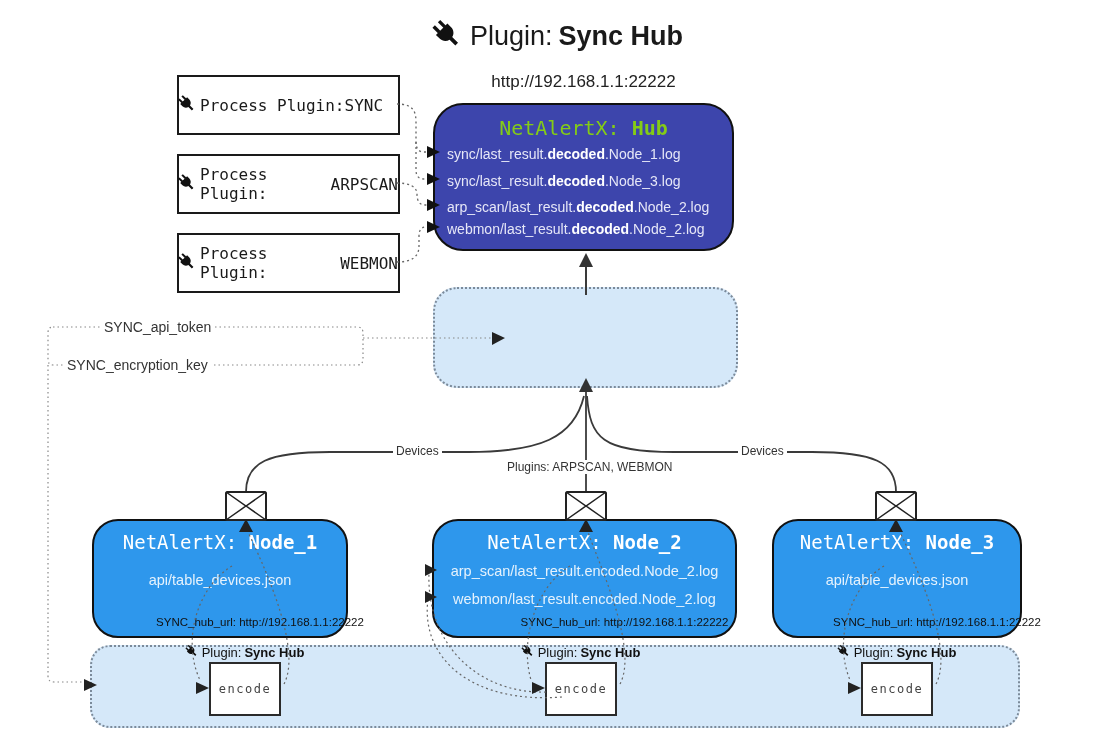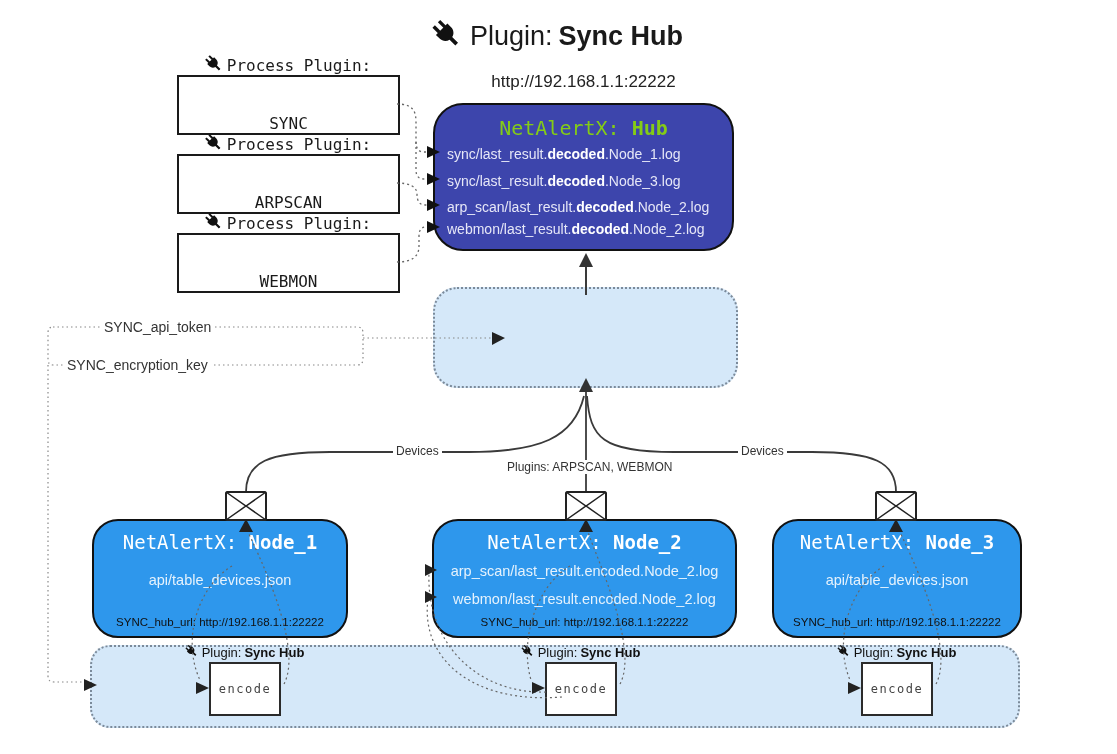--- a/index.html
+++ b/index.html
@@ -9,22 +9,22 @@
   .mono{font-family:"DejaVu Sans Mono","Liberation Mono",monospace;}
 
   
   .title{left:0;top:18px;width:1117px;display:flex;justify-content:center;align-items:center;
          gap:6px;font-size:27px;z-index:3;}
   .title .bold{font-weight:bold;}
   .plug-icon{display:inline-block;transform:rotate(-45deg);}
 
   
   .pbox{left:177px;width:219px;height:56px;background:#fff;border:2px solid #1a1a1a;
-        display:flex;flex-direction:column;justify-content:flex-end;align-items:center;
-        font-size:16px;z-index:3;gap:38px;}
+        display:flex;flex-direction:row;justify-content:flex-start;align-items:center;
+        font-size:16px;z-index:3;}
   .pbox .row1{display:flex;align-items:center;gap:3px;}
 
   
   .hub-url{left:433px;top:72px;width:301px;text-align:center;font-size:17px;color:#222;z-index:3;}
   .hub{left:433px;top:103px;width:301px;height:148px;background:#3D45AC;border:2px solid #111;
        border-radius:30px;box-sizing:border-box;z-index:2;}
   .hub-title{left:0;top:11px;width:100%;text-align:center;color:#84cc16;font-size:20px;}
   .hub-title .bold{font-weight:bold;}
   .hub-row{left:12px;width:285px;font-size:14px;color:#E6E7F7;white-space:nowrap;}
   .hub-row b{color:#fff;}
@@ -38,21 +38,21 @@
 
   
   .linelabel{background:#fff;padding:0 3px;font-size:12px;color:#333;white-space:nowrap;z-index:20;}
 
   
   .node{top:519px;height:119px;background:#2E97EC;border:2px solid #111;border-radius:26px;
         box-sizing:border-box;z-index:2;}
   .node-title{left:0;top:10px;width:100%;text-align:center;color:#fff;font-size:19px;white-space:nowrap;}
   .node-title .bold{font-weight:bold;}
   .node-file{left:0;width:100%;text-align:center;color:rgba(255,255,255,.88);font-size:14.5px;white-space:nowrap;}
-  .node-url{left:0;top:95px;width:100%;text-align:center;color:#111;font-size:11.5px;white-space:nowrap;}
+  .node-url{left:0;top:95px;width:100%;text-align:center;color:#111;font-size:11.5px;white-space:nowrap;padding-left:40px;}
 
   
   .bottom-band{left:90px;top:645px;width:930px;height:83px;border-radius:20px;}
   .encode-box{width:72px;height:54px;top:662px;font-size:12px;letter-spacing:1.5px;color:#444;}
   .enc-label{top:644px;display:flex;align-items:center;justify-content:center;gap:3px;
              font-size:13px;color:#111;z-index:4;white-space:nowrap;}
   .enc-label .bold{font-weight:bold;}
 
   svg.overlay{position:absolute;left:0;top:0;z-index:10;pointer-events:none;}
 </style>

